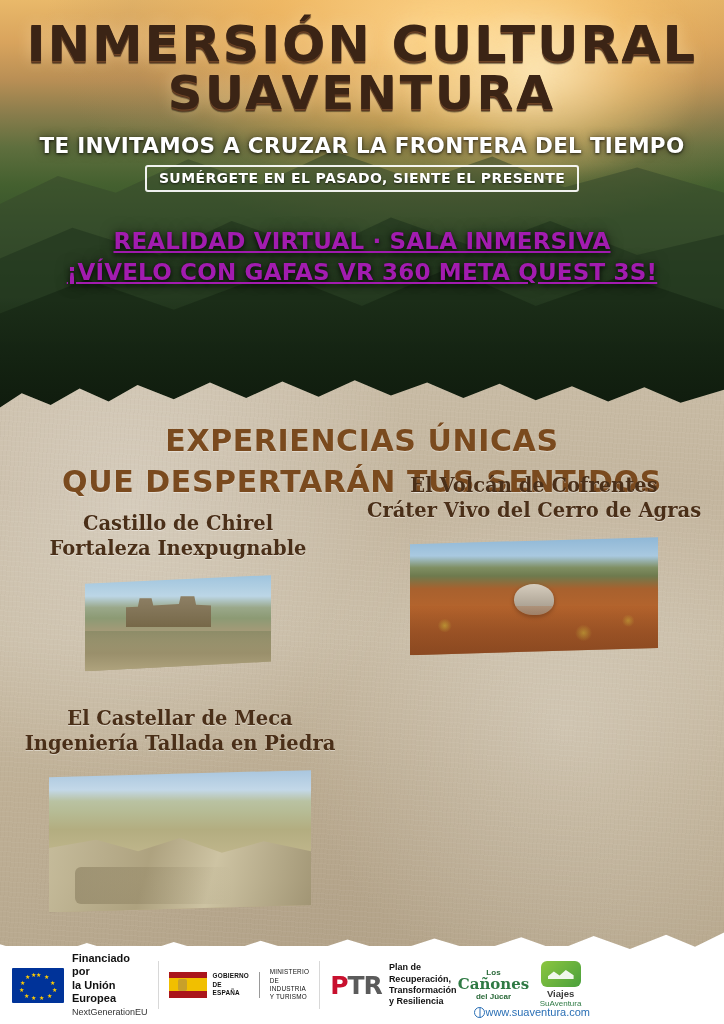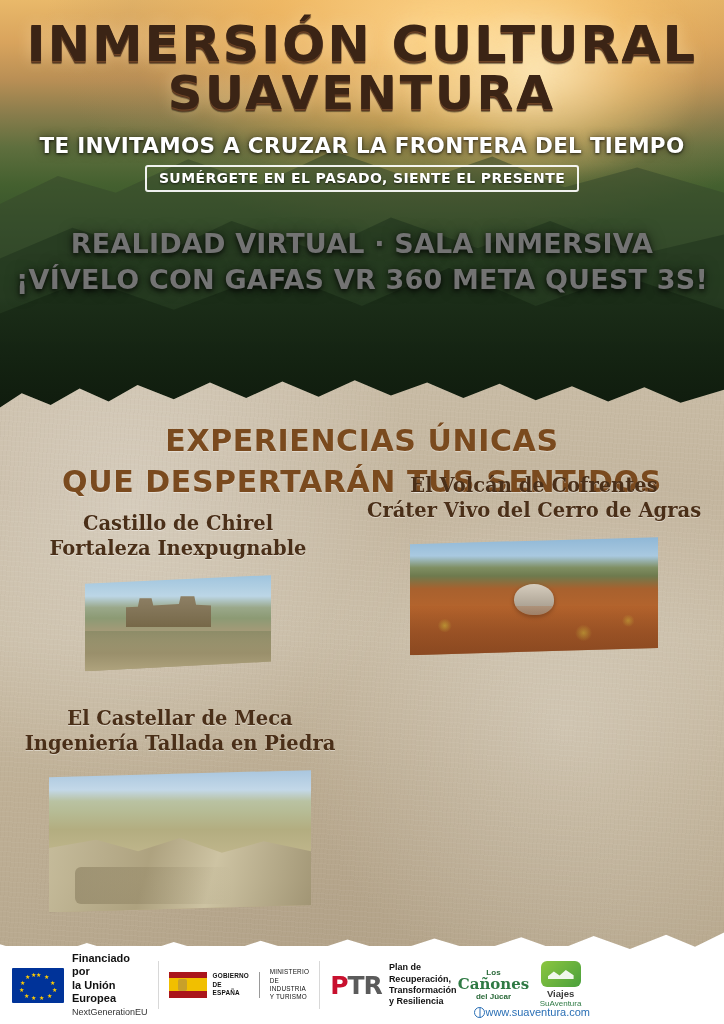--- a/index.html
+++ b/index.html
@@ -120,25 +120,26 @@
     color: #ffffff;
     letter-spacing: 0.4px;
     text-shadow: 0 1px 2px rgba(0,0,0,0.65);
   }
   .vr-block {
     margin-top: 34px;
   }
   .vr-line {
     font-family: "DejaVu Sans", sans-serif;
     font-weight: 800;
-    font-size: 27px;
-    color: #737373;
+    font-size: 23px;
+    color: #a21caf;
     letter-spacing: 0.2px;
     line-height: 1.35;
     text-shadow: 0 2px 5px rgba(0,0,0,0.8), 0 0 14px rgba(0,0,0,0.5);
+    text-decoration: underline;
   }
 
   
   .paper {
     position: absolute;
     top: 372px; left: 0;
     width: 724px;
     height: 590px;
     background:
       radial-gradient(circle at 18% 22%, rgba(255,255,255,0.30) 0%, rgba(255,255,255,0) 38%),

